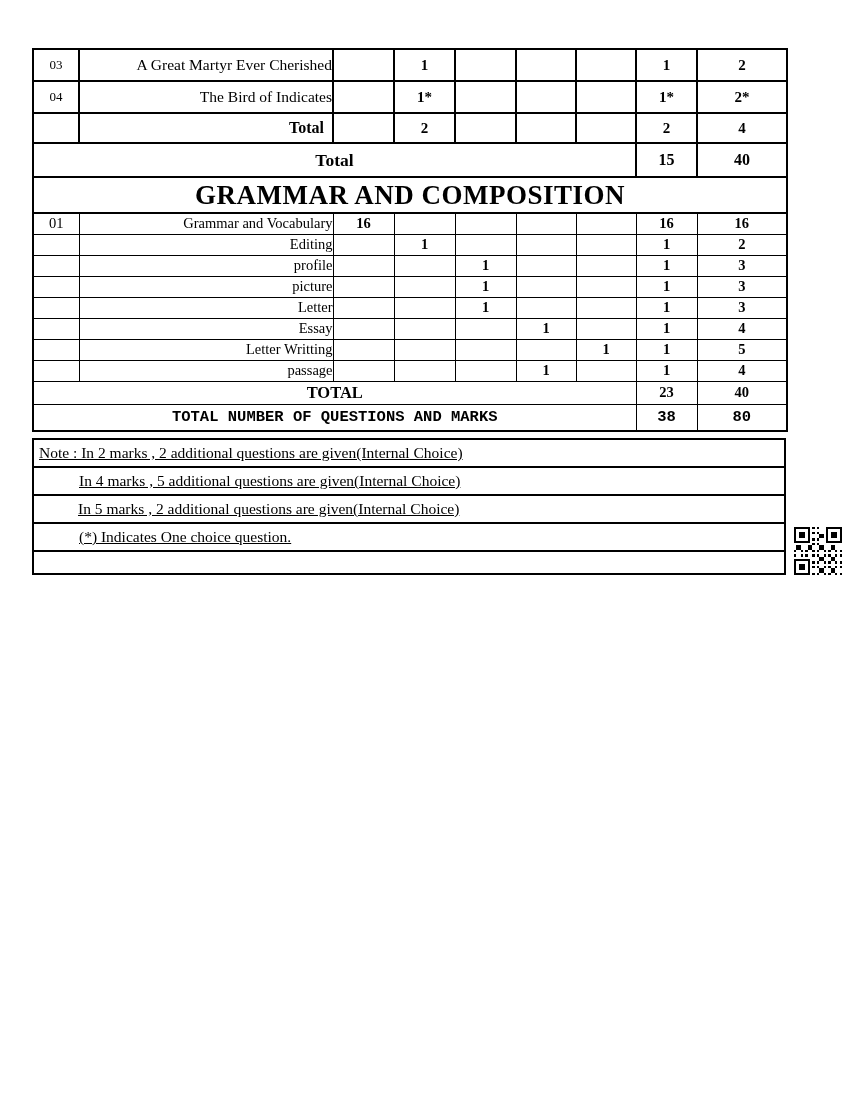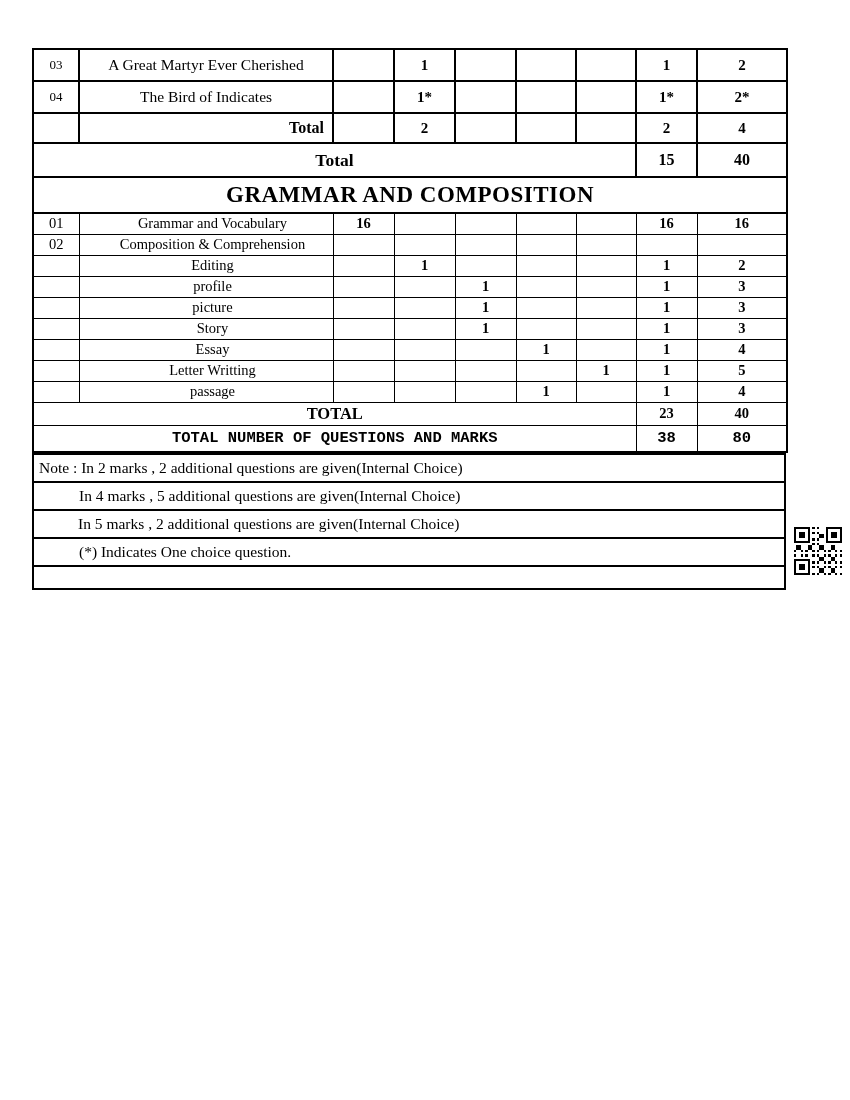--- a/index.html
+++ b/index.html
@@ -19,48 +19,48 @@
     table-layout:fixed;
     width:754px;
     border:2px solid #000;
   }
   .bp td, .bp th { border:1px solid #000; padding:0; vertical-align:middle; overflow:hidden; }
 
   
   .r-lesson td, .r-sub td, .r-grand td, .r-title td, .r-head th { border-width:2px; }
 
   .sl   { text-align:center; font-size:13px;border-radius:14px; }
-  .name { text-align:center; padding-left:6px; font-size:15.5px; }
+  .name { text-align:right; padding-left:6px; font-size:15.5px; }
   .num  { text-align:center; font-weight:bold; font-size:14.5px; }
 
   .r-lesson td { height:32px; }
   .r-lesson td.num { font-size:15px; }
 
   .r-sub td { height:30px; }
   .r-sub td.name { font-weight:bold; text-align:right; padding-right:8px; font-size:16px; }
 
   .r-grand td { height:34px; }
   .r-grand td.label { font-weight:bold; font-size:17.5px; text-align:center; }
   .r-grand td.num { font-size:16px; }
 
-  .r-title td { height:36px; font-weight:bold; font-size:23px; text-align:center; letter-spacing:.5px; }
+  .r-title td { height:36px; font-weight:bold; font-size:27px; text-align:center; letter-spacing:.5px; }
 
   .r-head th { height:84px; font-size:15.5px; font-weight:bold; line-height:1.25; padding:0 2px; text-align:center; }
 
   .r-data td { height:21px; font-size:14.5px; }
   .r-data td.name { padding-left:13px; }
 
   .r-total td { height:23px; }
   .r-total td.label { font-weight:bold; font-size:16.5px; text-align:center; }
   .r-grandnum td { height:27px;font-family:Liberation Mono, monospace; }
   .r-grandnum td.label { font-weight:bold; font-size:15.5px; text-align:center; }
   .r-grandnum td.num { font-size:15.5px; }
 
   
-  .notes { width:754px; }
+  .notes { margin-top:6px; width:754px;text-decoration:underline; }
   .note {
     border:2px solid #000;
     height:30px;
     line-height:26px;
     font-size:15.5px;
     background:#fff;
   }
   .note + .note { margin-top:-2px; }
   .note.empty { height:25px; }
   .ind-0 { padding-left:5px; }
@@ -145,31 +145,20 @@
             <td class="name">Grammar and Vocabulary</td>
             <td class="num">16</td>
             <td class="num"></td>
             <td class="num"></td>
             <td class="num"></td>
             <td class="num"></td>
             <td class="num">16</td>
             <td class="num">16</td>
           </tr>
           <tr class="r-data">
-            <td class="sl">02</td>
-            <td class="name">Composition &amp; Comprehension</td>
-            <td class="num"></td>
-            <td class="num"></td>
-            <td class="num"></td>
-            <td class="num"></td>
-            <td class="num"></td>
-            <td class="num"></td>
-            <td class="num"></td>
-          </tr>
-          <tr class="r-data">
             <td class="sl"></td>
             <td class="name">Editing</td>
             <td class="num"></td>
             <td class="num">1</td>
             <td class="num"></td>
             <td class="num"></td>
             <td class="num"></td>
             <td class="num">1</td>
             <td class="num">2</td>
           </tr>
@@ -190,21 +179,21 @@
             <td class="num"></td>
             <td class="num"></td>
             <td class="num">1</td>
             <td class="num"></td>
             <td class="num"></td>
             <td class="num">1</td>
             <td class="num">3</td>
           </tr>
           <tr class="r-data">
             <td class="sl"></td>
-            <td class="name">Story</td>
+            <td class="name">Letter</td>
             <td class="num"></td>
             <td class="num"></td>
             <td class="num">1</td>
             <td class="num"></td>
             <td class="num"></td>
             <td class="num">1</td>
             <td class="num">3</td>
           </tr>
           <tr class="r-data">
             <td class="sl"></td>

